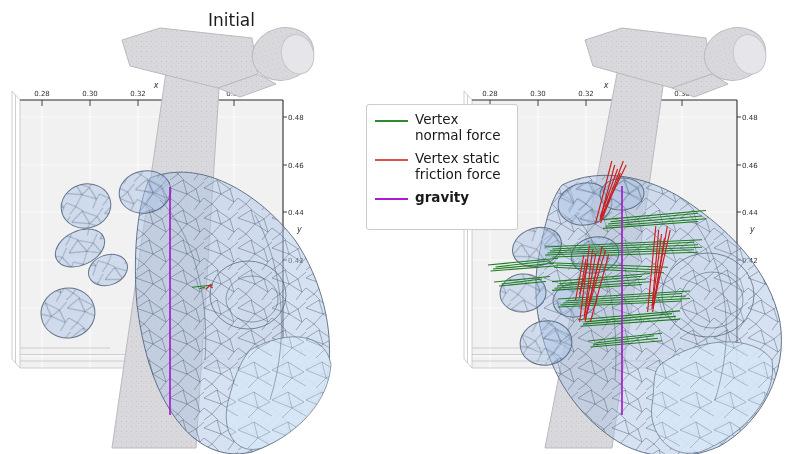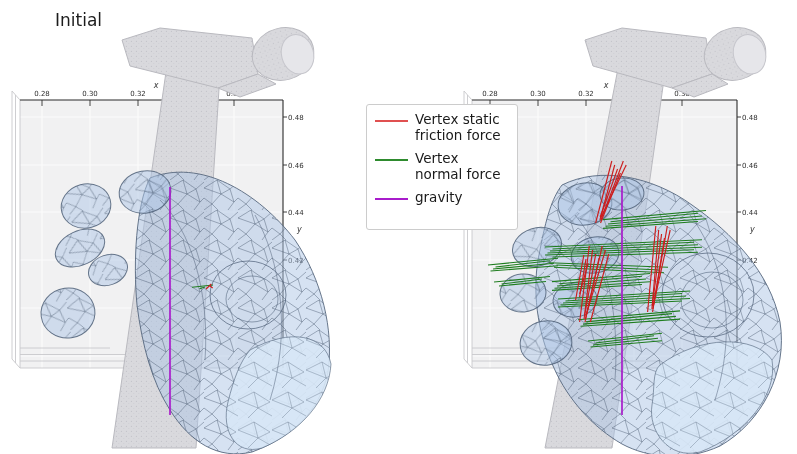--- a/index.html
+++ b/index.html
@@ -1,26 +1,26 @@
 <!DOCTYPE html>
 <html><head>
 <meta charset="utf-8">
 <style>
   html,body{margin:0;padding:0;background:#fff;}
   #figure{position:relative;width:797px;height:454px;background:#ffffff;overflow:hidden;
           font-family:"DejaVu Sans","Liberation Sans",sans-serif;}
-  .panel-title{position:absolute;top:10px;width:200px;text-align:left;
+  .panel-title{position:absolute;top:10px;width:200px;text-align:right;
                font-size:17px;color:#1c1c1c;}
   #title-initial{left:55px;}
   #title-refined{left:504px;}
   #legend{position:absolute;left:366px;top:104px;width:132px;
           background:#ffffff;border:1px solid #cccccc;border-radius:3px;
           padding:7px 10px 7px 8px;z-index:5;}
   .legend-item{display:flex;align-items:flex-start;margin:0 0 7px 0;}
-  .legend-item:last-child{margin-bottom:16px;}
+  .legend-item:last-child{margin-bottom:16px;font-weight:bold;}
   .legend-swatch{flex:0 0 33px;height:2px;margin:8px 7px 0 0;background:#888;}
   .legend-label{font-size:13.5px;line-height:1.18;color:#1a1a1a;}
   svg{position:absolute;left:0;top:0;}
   text{font-family:"DejaVu Sans","Liberation Sans",sans-serif;}
   .tick{font-size:7px;fill:#2e2e2e;}
   .axlab{font-size:8px;font-style:italic;fill:#333;}
 </style>
 </head>
 <body>
 
@@ -285,25 +285,25 @@
           <line x1="579.64" y1="294" x2="588.16" y2="263" stroke="#cc1d1d" stroke-width="1.15"></line>
           <line x1="622" y1="186" x2="622" y2="415" stroke="#a81ccb" stroke-width="1.7"></line>
         </g>
     </g>
   </svg>
 
   <div class="panel-title" id="title-initial">Initial</div>
 
   <div id="legend">
     <div class="legend-item">
+      <span class="legend-swatch" style="background: rgb(46, 139, 46);"></span>
+      <span class="legend-label">Vertex normal force</span>
+    </div>
+    <div class="legend-item">
       <span class="legend-swatch" style="background: rgb(224, 80, 80);"></span>
       <span class="legend-label">Vertex static friction force</span>
-    </div>
-    <div class="legend-item">
-      <span class="legend-swatch" style="background: rgb(46, 139, 46);"></span>
-      <span class="legend-label">Vertex normal force</span>
     </div>
     <div class="legend-item">
       <span class="legend-swatch" style="background: rgb(168, 28, 203);"></span>
       <span class="legend-label">gravity</span>
     </div>
   </div>
 </div>
 
 </body></html>

